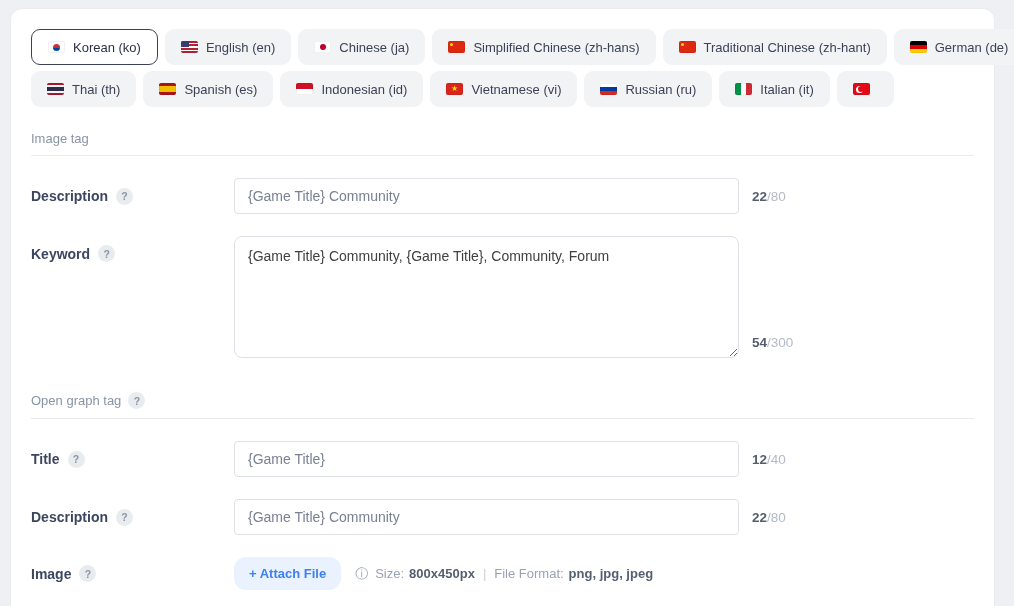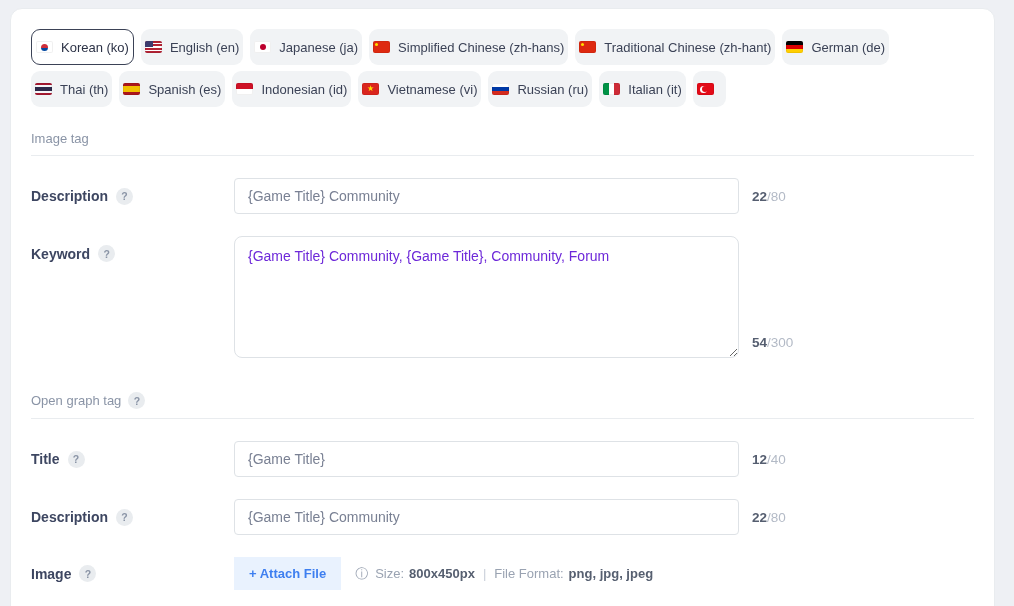--- a/index.html
+++ b/index.html
@@ -12,21 +12,21 @@
     border-radius:12px;
     margin:8px 19px 0 10px;
     height:640px;
     padding:20px 20px 0 20px;
   }
 
   
   .lang-row { display:flex; gap:7px; margin-bottom:6px; }
   .lang-btn {
     display:inline-flex; align-items:center;
-    height:36px; padding:0 4px;
+    height:36px; padding:0 16px;
     background:#f1f3f5; border:none; border-radius:9px;
     font-family:inherit; font-size:13px; font-weight:500; color:#3b4256;
     cursor:pointer; white-space:nowrap;
   }
   .lang-btn.selected {
     background:#ffffff;
     border:1.5px solid #3b4256;
     color:#2c3246;
   }
 
@@ -79,33 +79,33 @@
       color:#8a94a6; font-size:10.5px; font-weight:700; display:inline-flex;
       align-items:center; justify-content:center; cursor:pointer; flex-shrink:0; }
 
   .text-input {
     width:505px; height:36px; border:1px solid #dee2e6; border-radius:4px;
     padding:0 13px; font-family:inherit; font-size:14px; color:#798093;
     background:#fff; outline:none;
   }
   .text-area {
     width:505px; height:122px; border:1px solid #dee2e6; border-radius:8px;
-    padding:9px 13px; font-family:inherit; font-size:14px; color:#6d28d9;
+    padding:9px 13px; font-family:inherit; font-size:14px; color:#404040;
     background:#fff; outline:none; resize:both; line-height:1.45;
   }
   .counter { margin-left:13px; font-size:13.5px; white-space:nowrap; }
   .counter .cur { color:#555e70; font-weight:700; }
   .counter .max { color:#b3bac6; font-weight:500; }
   .counter-mid { align-self:center; }
   .counter-bottom { align-self:flex-end; margin-bottom:8px; }
 
   
   .attach-btn {
     display:inline-flex; align-items:center; height:33px; padding:0 15px;
-    background:#e9f2fe; color:#3e7ff0; border:none; border-radius:0;
+    background:#e9f2fe; color:#3e7ff0; border:none; border-radius:12px;
     font-family:inherit; font-size:13px; font-weight:700; cursor:pointer;
   }
   .file-info { display:inline-flex; align-items:center; gap:5px; margin-left:14px;
       font-size:13px; color:#9aa3b2; }
   .info-icon { font-size:13px; color:#9aa3b2; font-style:normal; margin-right:2px; }
   .file-info b { color:#565f70; font-weight:700; }
   .file-info .sep { color:#c9cfd9; margin:0 3px; }
 </style>
 </head>
 <body>
@@ -117,21 +117,21 @@
         <button class="lang-btn selected">
           <span class="flag flag-ko"></span>
           <span>Korean (ko)</span>
         </button>
         <button class="lang-btn">
           <span class="flag flag-en"></span>
           <span>English (en)</span>
         </button>
         <button class="lang-btn">
           <span class="flag flag-ja"></span>
-          <span>Japanese (ja)</span>
+          <span>Chinese (ja)</span>
         </button>
         <button class="lang-btn">
           <span class="flag flag-zh-hans"></span>
           <span>Simplified Chinese (zh-hans)</span>
         </button>
         <button class="lang-btn">
           <span class="flag flag-zh-hant"></span>
           <span>Traditional Chinese (zh-hant)</span>
         </button>
         <button class="lang-btn">

